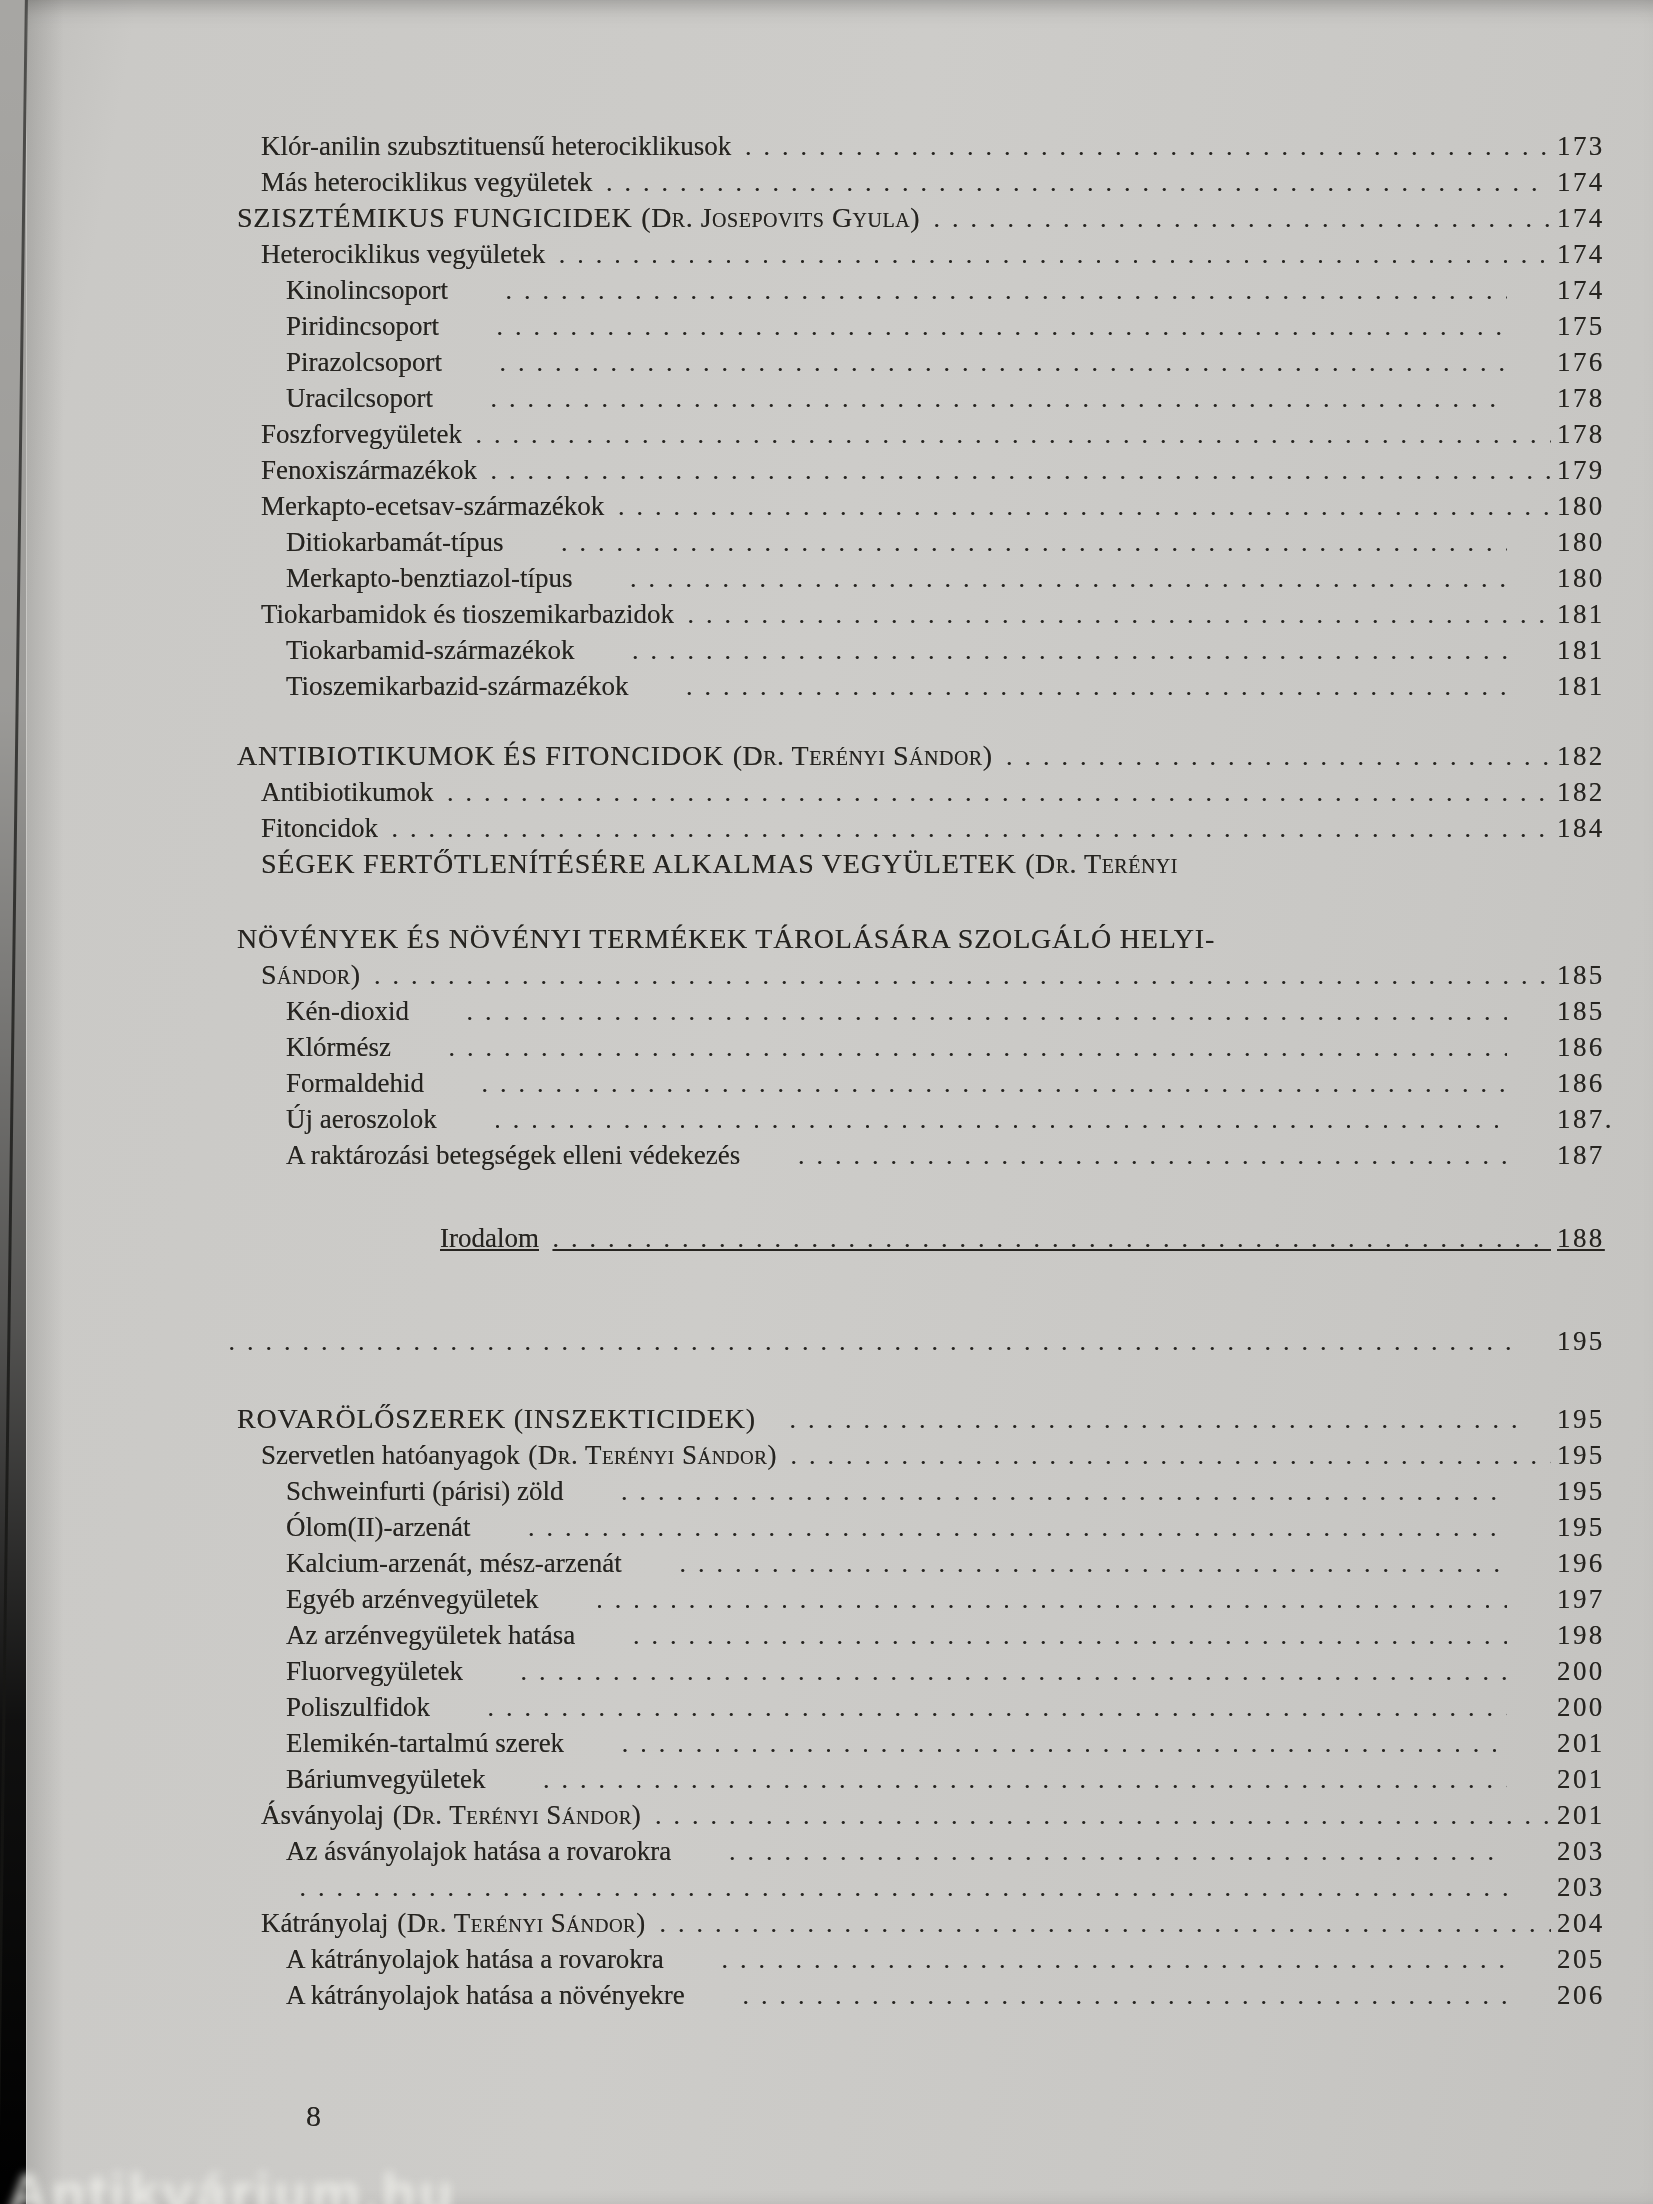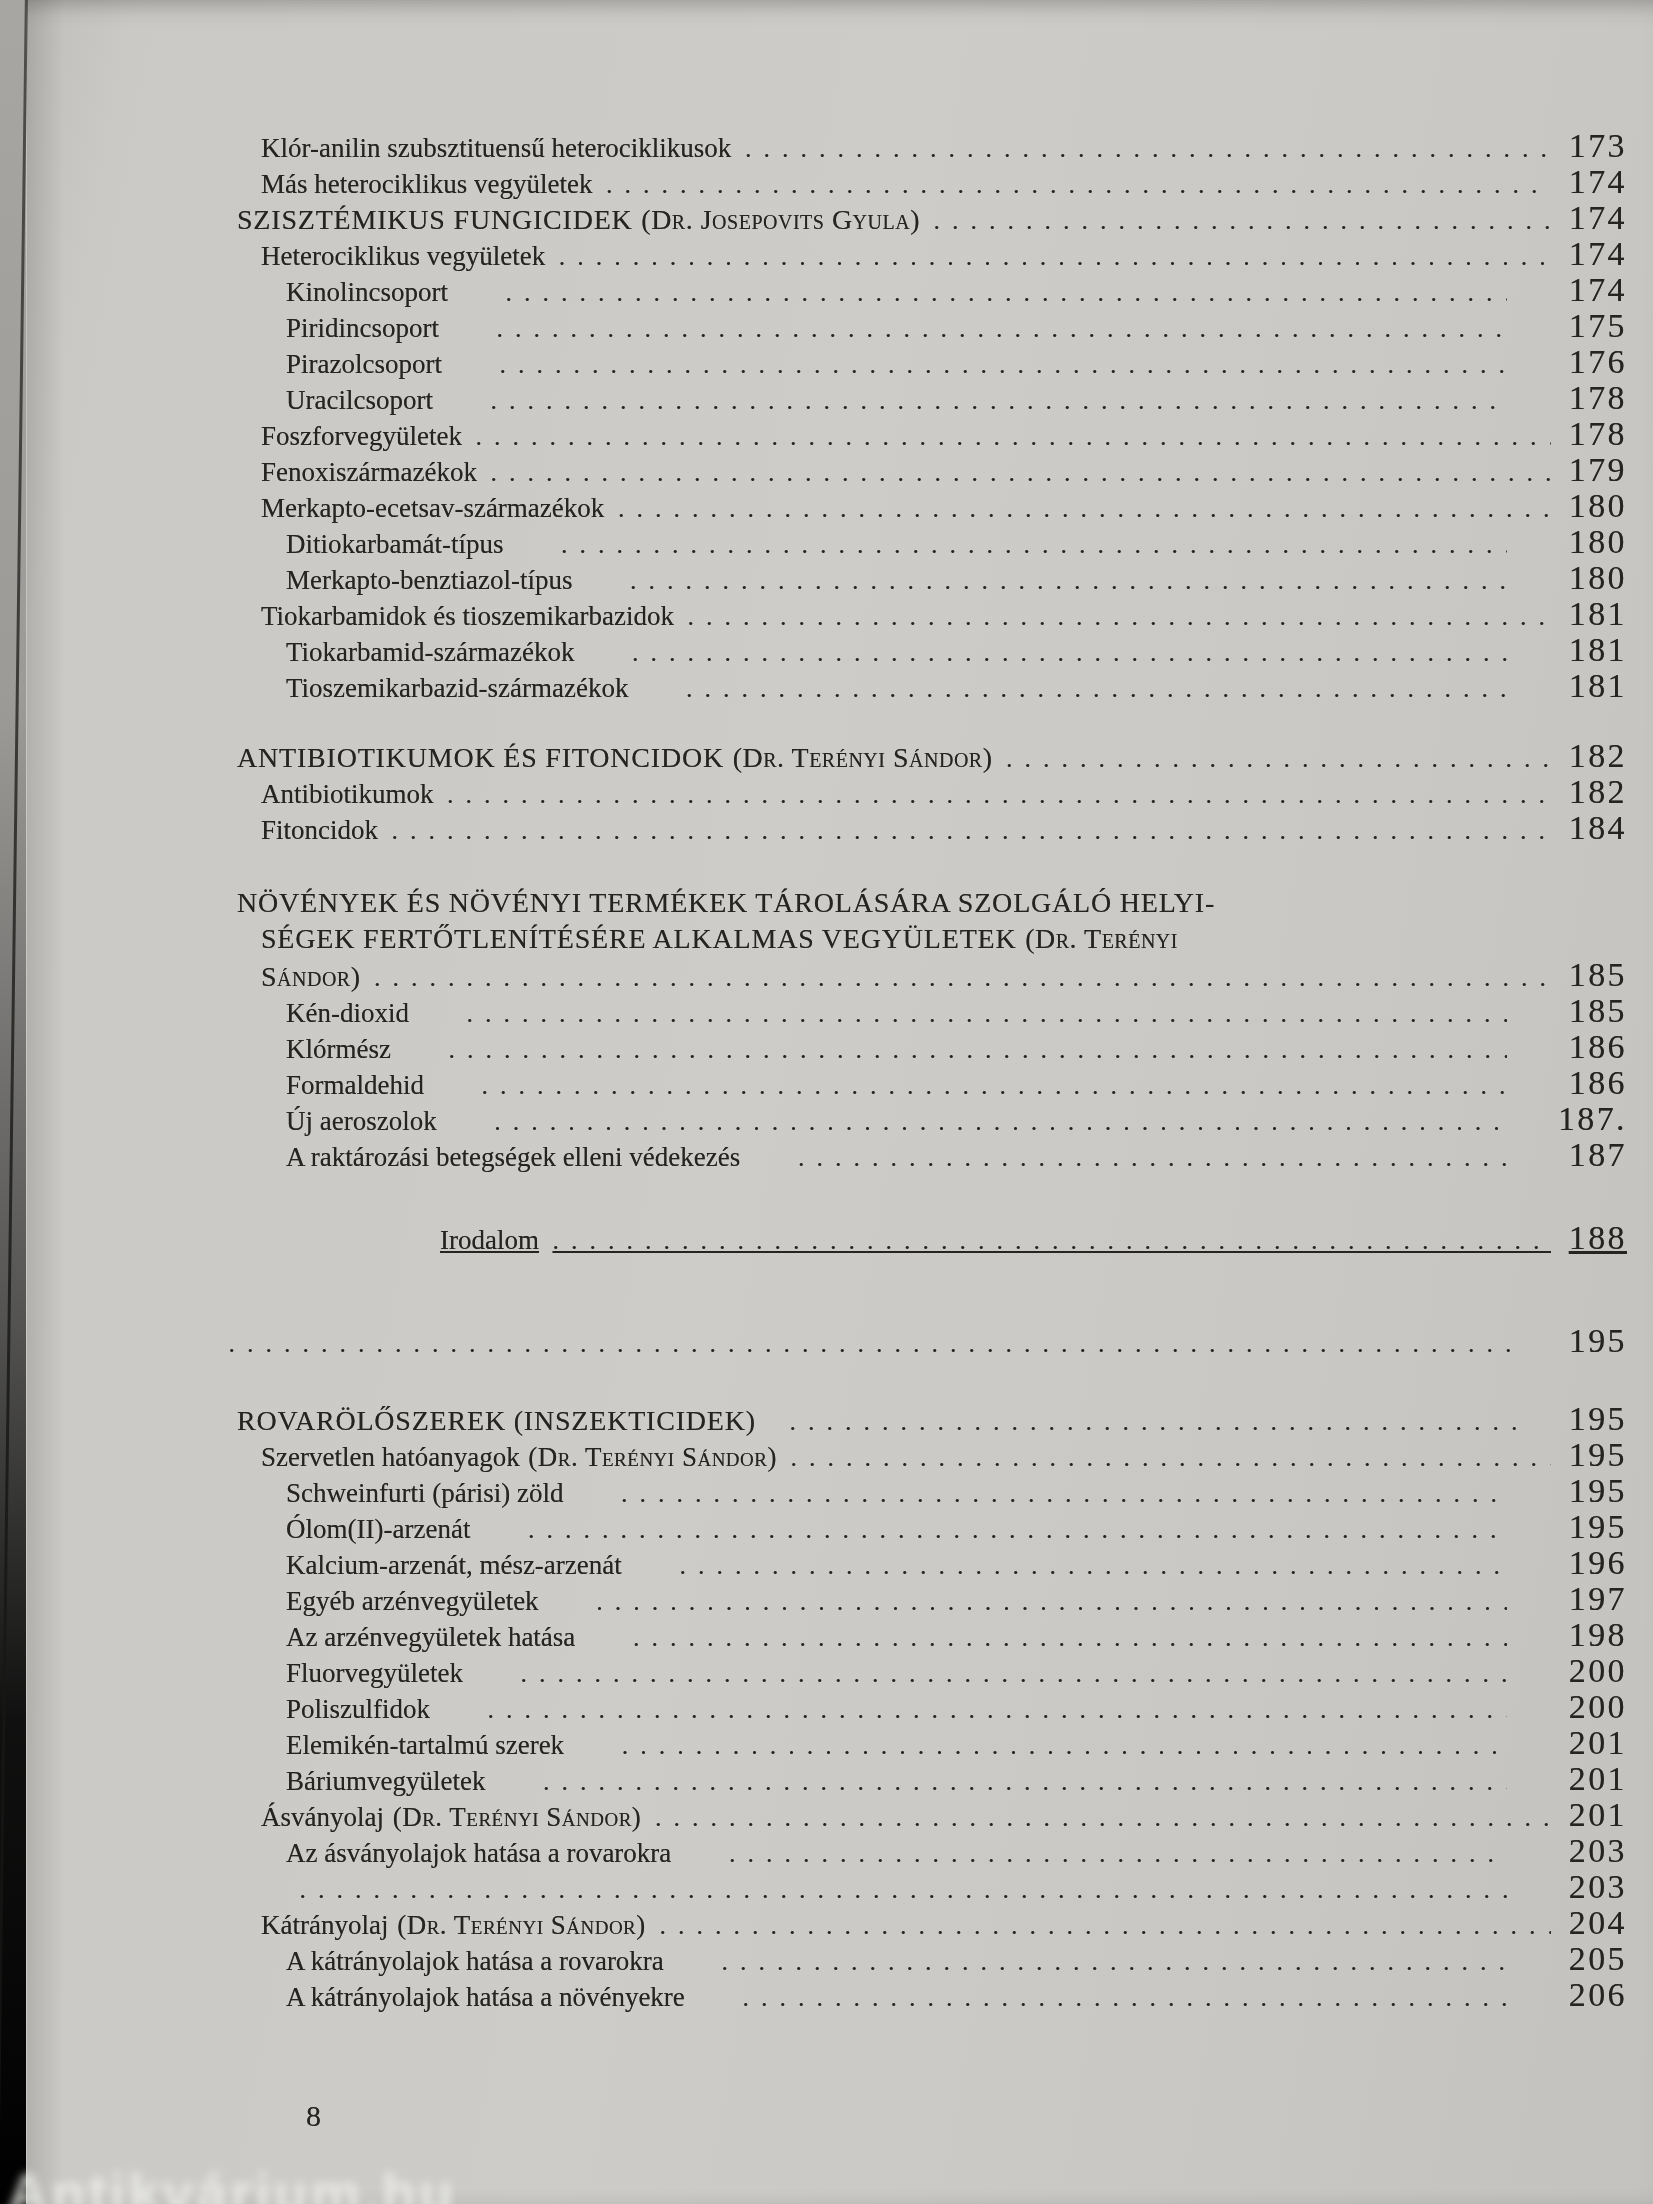--- a/index.html
+++ b/index.html
@@ -42,21 +42,21 @@
   .lvl-2{padding-left:71px;gap:44px;}
   .lvl-center{padding-left:225px;text-decoration:underline;}
   .label{flex:0 0 auto;}
   .label .auth{font-variant:small-caps;margin-left:8.7px;letter-spacing:0.5px;}
   .label .scfirst{font-variant:small-caps;letter-spacing:0.5px;}
   .leader{
     flex:1 1 auto;min-width:0;overflow:hidden;
     padding-left:13.6px;margin-right:5.8px;
     letter-spacing:12px;font-size:26px;
   }
-  .pg{flex:0 0 70px;text-align:right;letter-spacing:2.4px;font-size:34px;}
+  .pg{flex:0 0 70px;text-align:left;letter-spacing:2.4px;font-size:27px;}
   .folio{
     position:absolute;left:290px;top:2096px;height:39px;line-height:39px;
     font-size:30px;color:#262420;text-shadow:0 0 0.5px rgba(38,36,32,0.55);
   }
   .watermark{
     position:absolute;left:7.8px;top:2160px;
     font-family:"Liberation Sans", sans-serif;font-weight:bold;
     font-size:56px;letter-spacing:2.9px;
     color:rgba(238,238,234,0.85);filter:blur(4.9px);
     white-space:nowrap;
@@ -155,25 +155,25 @@
       <div class="row lvl-1">
         <span class="label"><span>Antibiotikumok</span></span>
         <span class="leader">......................................................................</span>
         <span class="pg">182</span>
       </div>
       <div class="row lvl-1">
         <span class="label"><span>Fitoncidok</span></span>
         <span class="leader">......................................................................</span>
         <span class="pg">184</span>
       </div>
+      <div class="row lvl-1 hdr nopage">
+        <span class="label"><span>SÉGEK FERTŐTLENÍTÉSÉRE ALKALMAS VEGYÜLETEK</span><span class="auth">(Dr. Terényi</span></span>
+      </div>
       <div class="row lvl-0 hdr nopage" style="margin-top: 39px;">
         <span class="label"><span>NÖVÉNYEK ÉS NÖVÉNYI TERMÉKEK TÁROLÁSÁRA SZOLGÁLÓ HELYI-</span></span>
-      </div>
-      <div class="row lvl-1 hdr nopage">
-        <span class="label"><span>SÉGEK FERTŐTLENÍTÉSÉRE ALKALMAS VEGYÜLETEK</span><span class="auth">(Dr. Terényi</span></span>
       </div>
       <div class="row lvl-1 hdr">
         <span class="label"><span class="scfirst">Sándor)</span></span>
         <span class="leader">......................................................................</span>
         <span class="pg">185</span>
       </div>
       <div class="row lvl-2">
         <span class="label"><span>Kén-dioxid</span></span>
         <span class="leader">......................................................................</span>
         <span class="pg">185</span>

